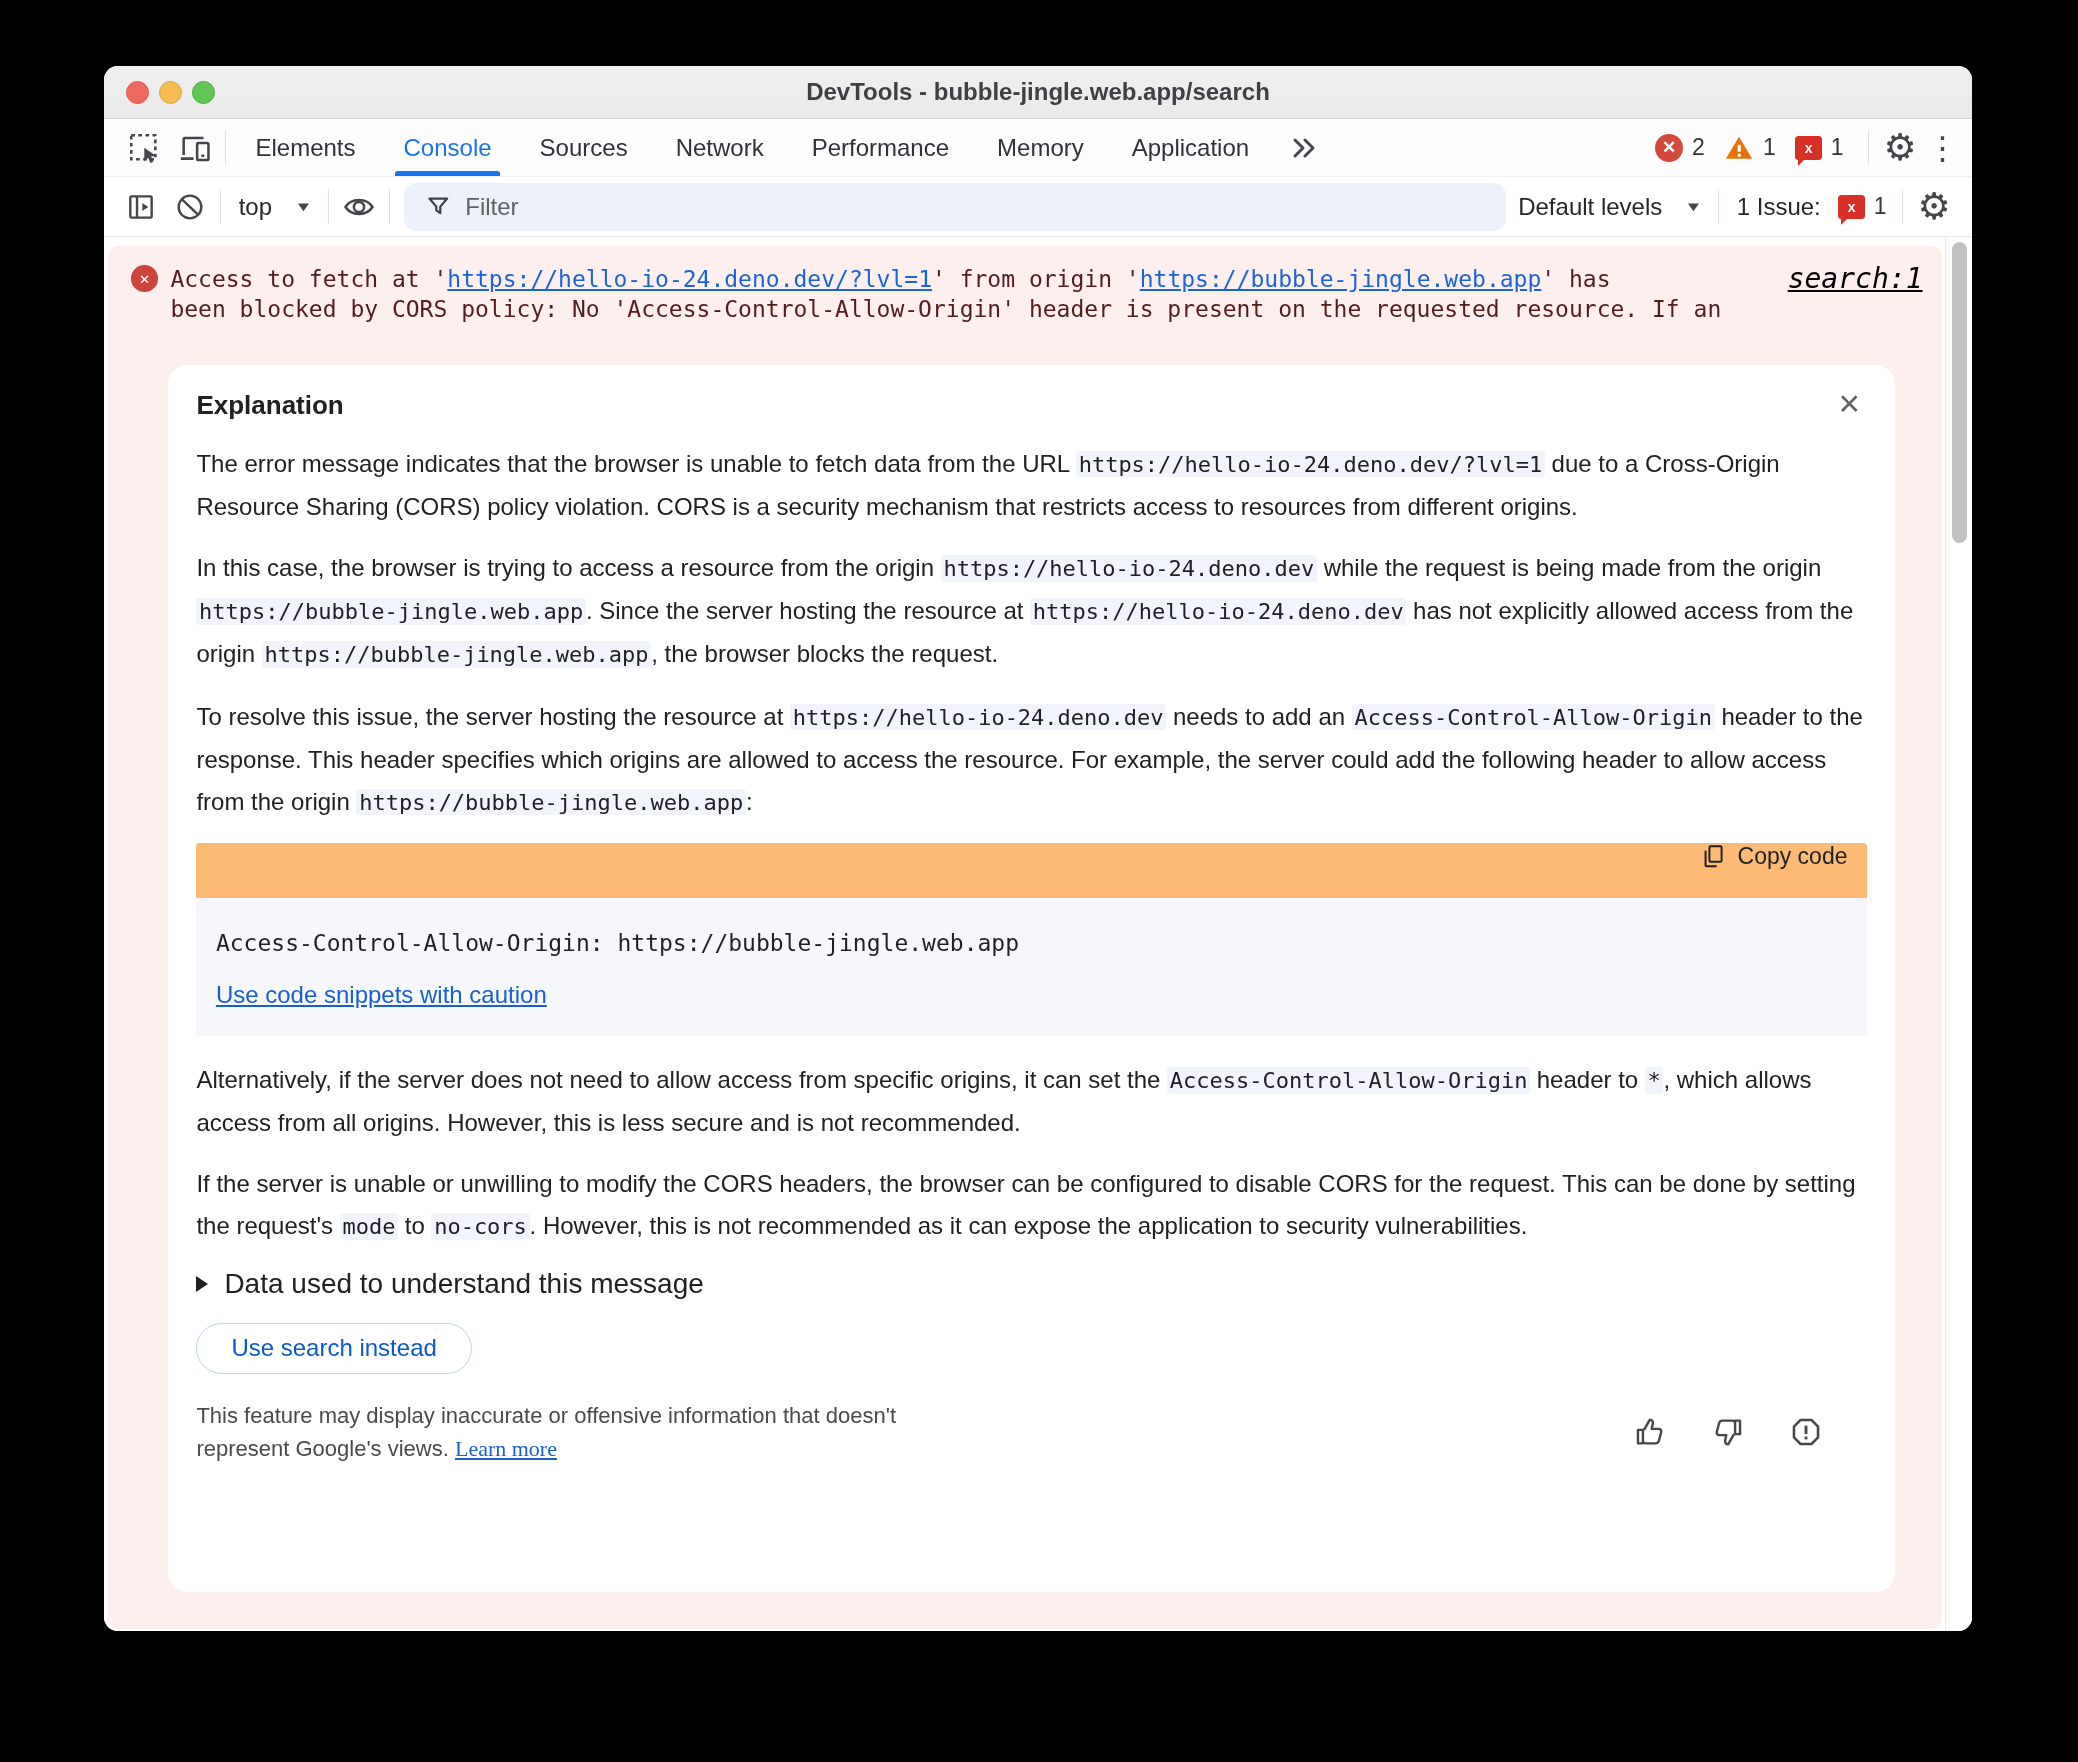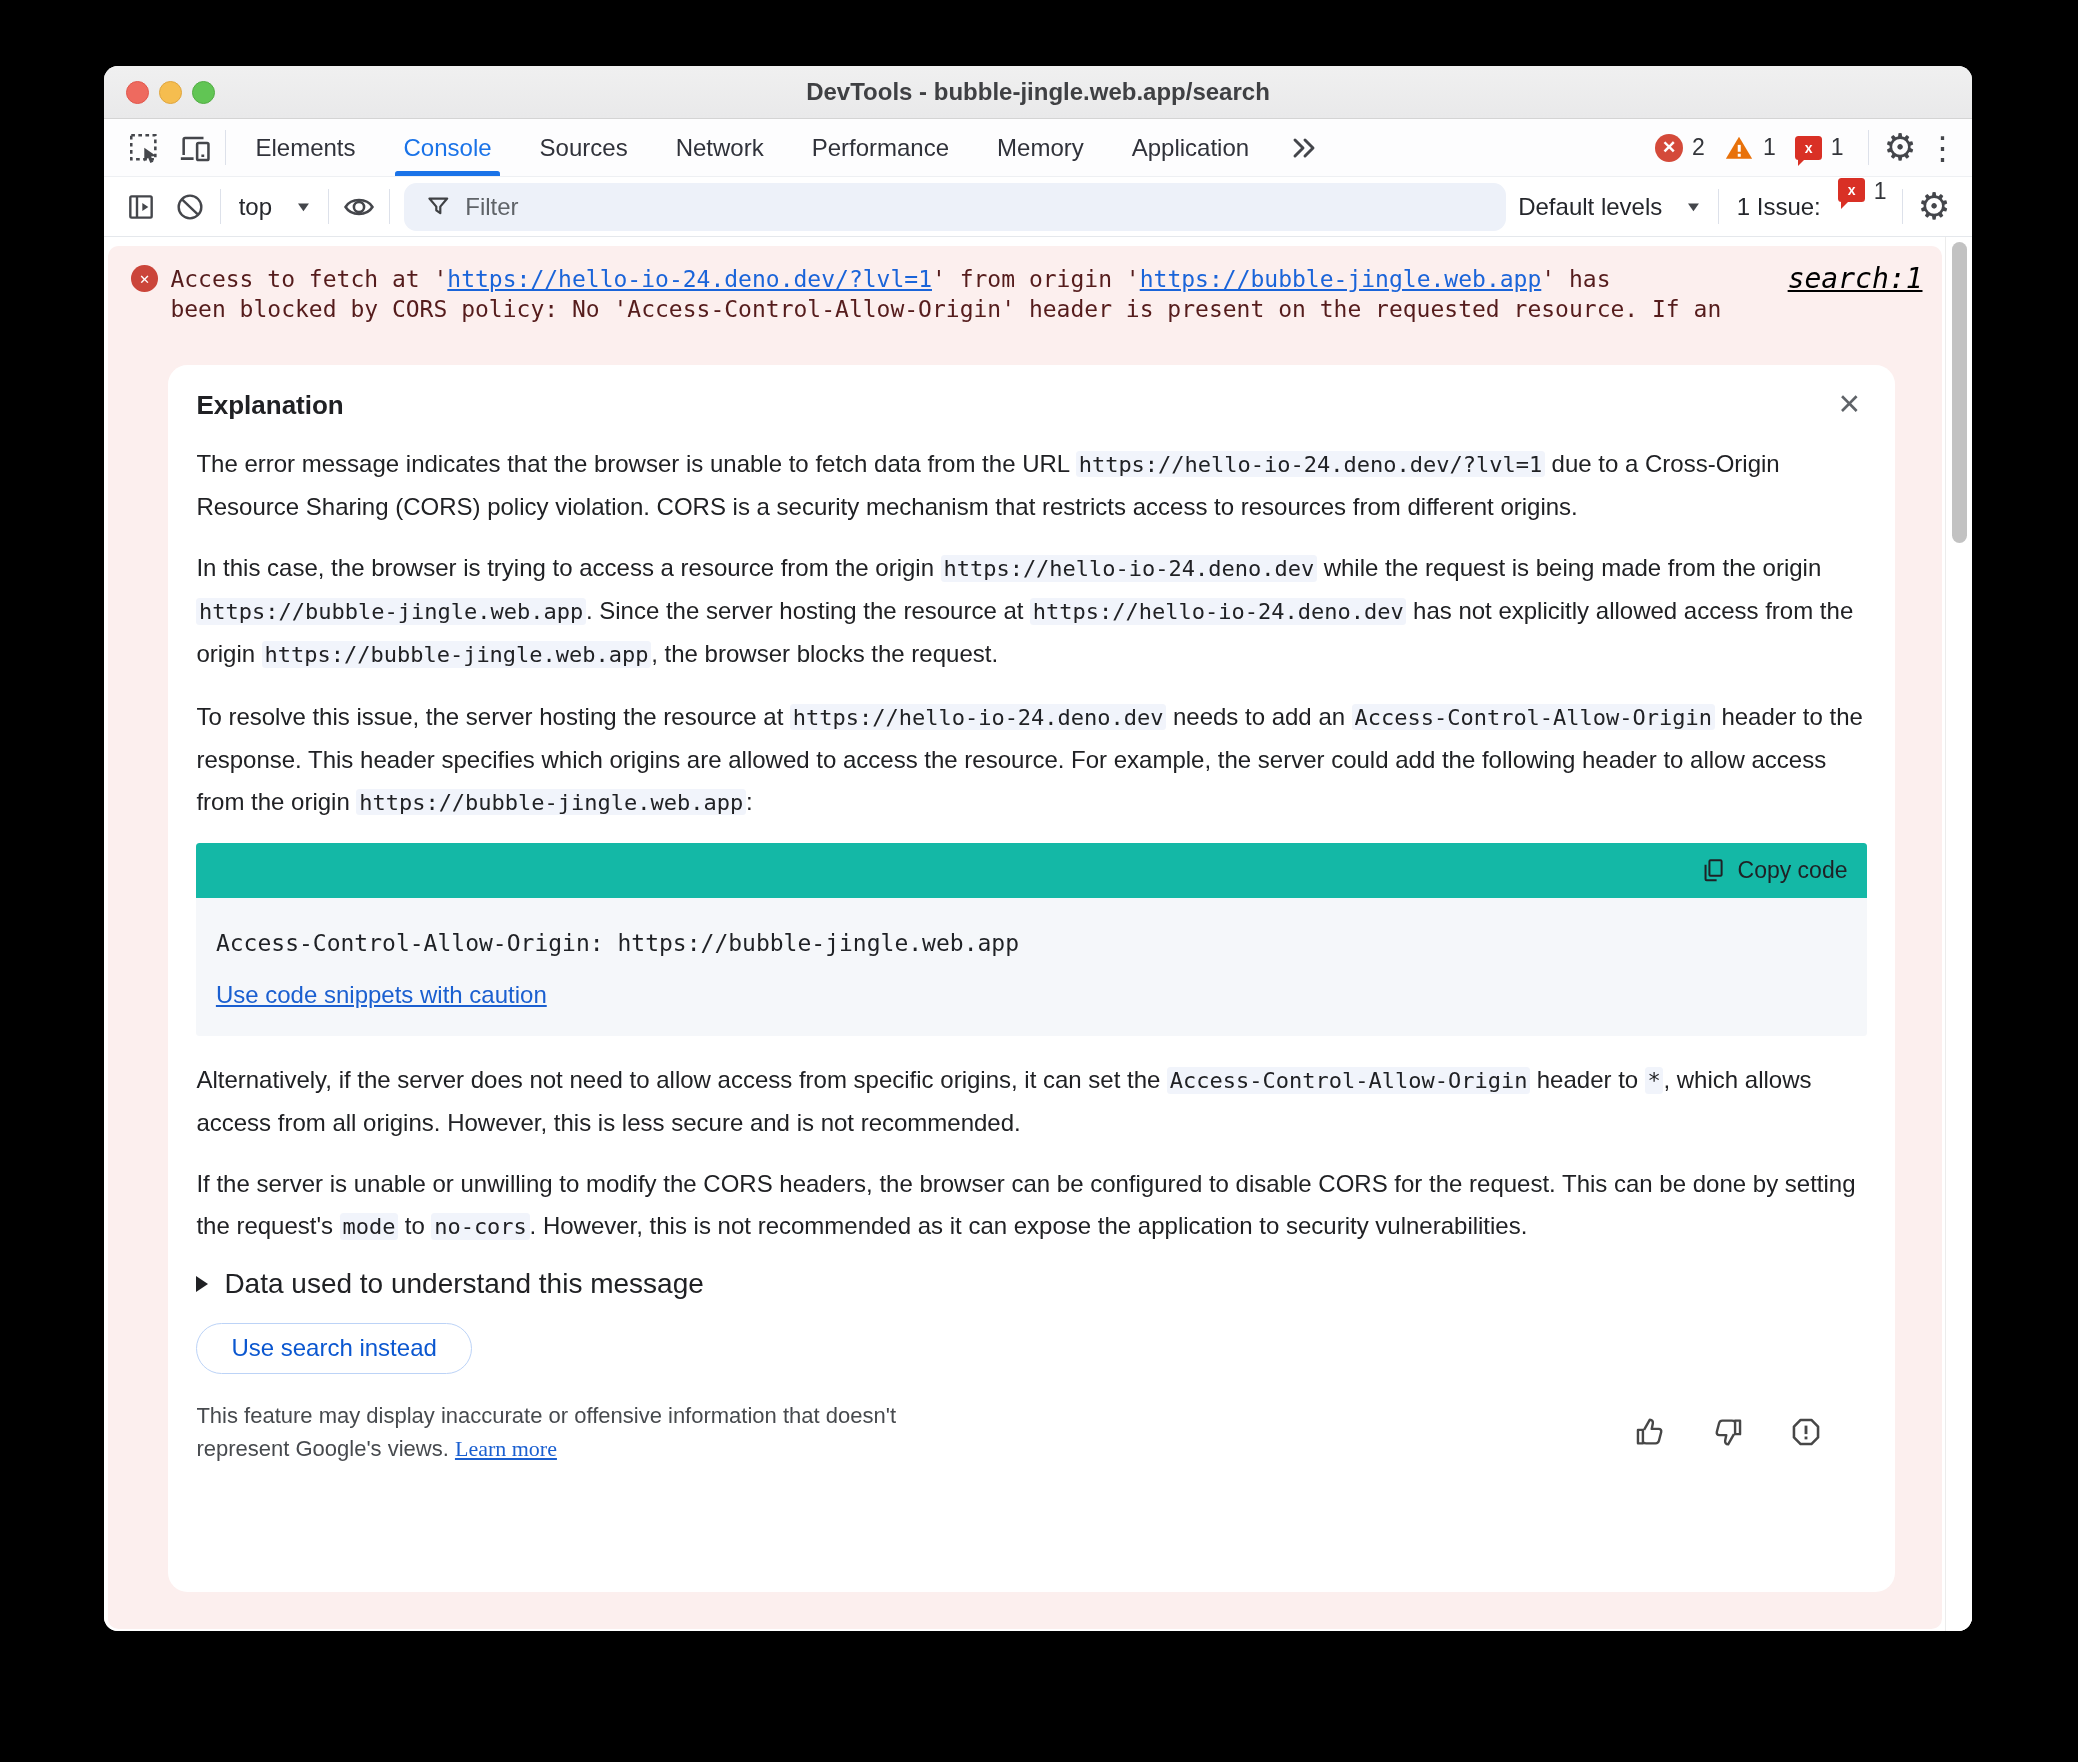--- a/index.html
+++ b/index.html
@@ -43,21 +43,21 @@
     border:4.4px solid transparent; border-top-color:#d93025; border-left-color:#d93025; }
 
   
   .toolbar { height:60px; flex:0 0 60px; background:#fff; display:flex; align-items:center;
     border-bottom:0.9px solid #e5e8ec; padding:0 12.4px; }
   .ctx { display:flex; align-items:center; font-size:24px; color:#25272c; margin:0 12.4px; gap:25px; white-space:nowrap; }
   .caret { font-size:13.3px; color:#44464b; transform:scaleX(1.4); }
   .filter-pill { display:flex; align-items:center; gap:14px; background:#edf1f9; border-radius:12.4px;
     height:48px; width:1140px; padding:0 21px; margin-left:8.9px; }
   .filter-ph { font-size:24px; color:#5f6368; }
-  .toolbar-right { margin-left:auto; display:flex; }
+  .toolbar-right { margin-left:auto; display:flex; align-items:center; }
   .issue-badge { width:26.6px; height:24px; background:#d93025; border-radius:3.5px; position:relative;
     color:#fff; font-size:14px; font-weight:bold; display:flex; align-items:center; justify-content:center; margin:0 8.9px 0 14px; }
   .issue-badge::after { content:""; position:absolute; left:2.7px; bottom:-6.2px;
     border:4.4px solid transparent; border-top-color:#d93025; border-left-color:#d93025; }
 
   
   .console { flex:1; position:relative; background:#fff; }
   .scrollbar { position:absolute; top:0; right:0; bottom:0; width:26.6px; background:#fff;
     border-left:0.9px solid #ececec; }
   .thumb { position:absolute; top:5.3px; left:5.3px; width:15px; height:301px; background:#c2c2c2; border-radius:8px; }
@@ -77,21 +77,21 @@
   .card { margin:41px 47px 0 60px; height:1227px; background:#fff; border-radius:19.5px;
     padding:23px 28px 19.5px 28px; overflow:hidden; position:relative; color:#202124; }
   .card h2 { font-size:26px; line-height:34px; font-weight:bold; margin-bottom:21px; }
   .closex { position:absolute; top:23px; right:35px; font-size:37px; line-height:32px;
     color:#5f6368; cursor:pointer; font-weight:normal; }
   .card p { font-size:24px; line-height:42px; margin-bottom:19.5px; max-width:1676px; }
   .ic { font-family:"DejaVu Sans Mono", monospace; font-size:22px; background:#f1f4fb;
     border-radius:3.5px; padding:0.9px 2.7px; }
 
   .codeblock { margin:8.9px 0 23px 0; border-radius:3.5px; overflow:hidden; }
-  .cb-head { height:55px; background:#14b8a6; display:flex; align-items:center; justify-content:flex-end; padding:0 19.5px; }
+  .cb-head { height:55px; background:#fdba74; display:flex; align-items:flex-start; justify-content:flex-end; padding:0 19.5px; }
   .copybtn { display:flex; align-items:center; gap:10.6px; font-size:23px; color:#1f2125; cursor:pointer; }
   .cb-body { background:#f5f7fa; padding:32px 19.5px 26.6px 19.5px; }
   .cb-code { font-size:23px; color:#1f2125; }
   .cb-caution { display:inline-block; margin-top:25px; font-size:24px; color:#1a5fd0;
     text-decoration:underline; cursor:pointer; }
 
   .disclosure { display:flex; align-items:center; gap:16px; font-size:28px; margin:3.5px 0 23px 0; cursor:pointer; }
   .tri { width:0; height:0; border-left:12.4px solid #202124; border-top:8px solid transparent; border-bottom:8px solid transparent; }
 
   .search-btn { display:inline-block; border:1.8px solid #bcd3f7; border-radius:30px;

